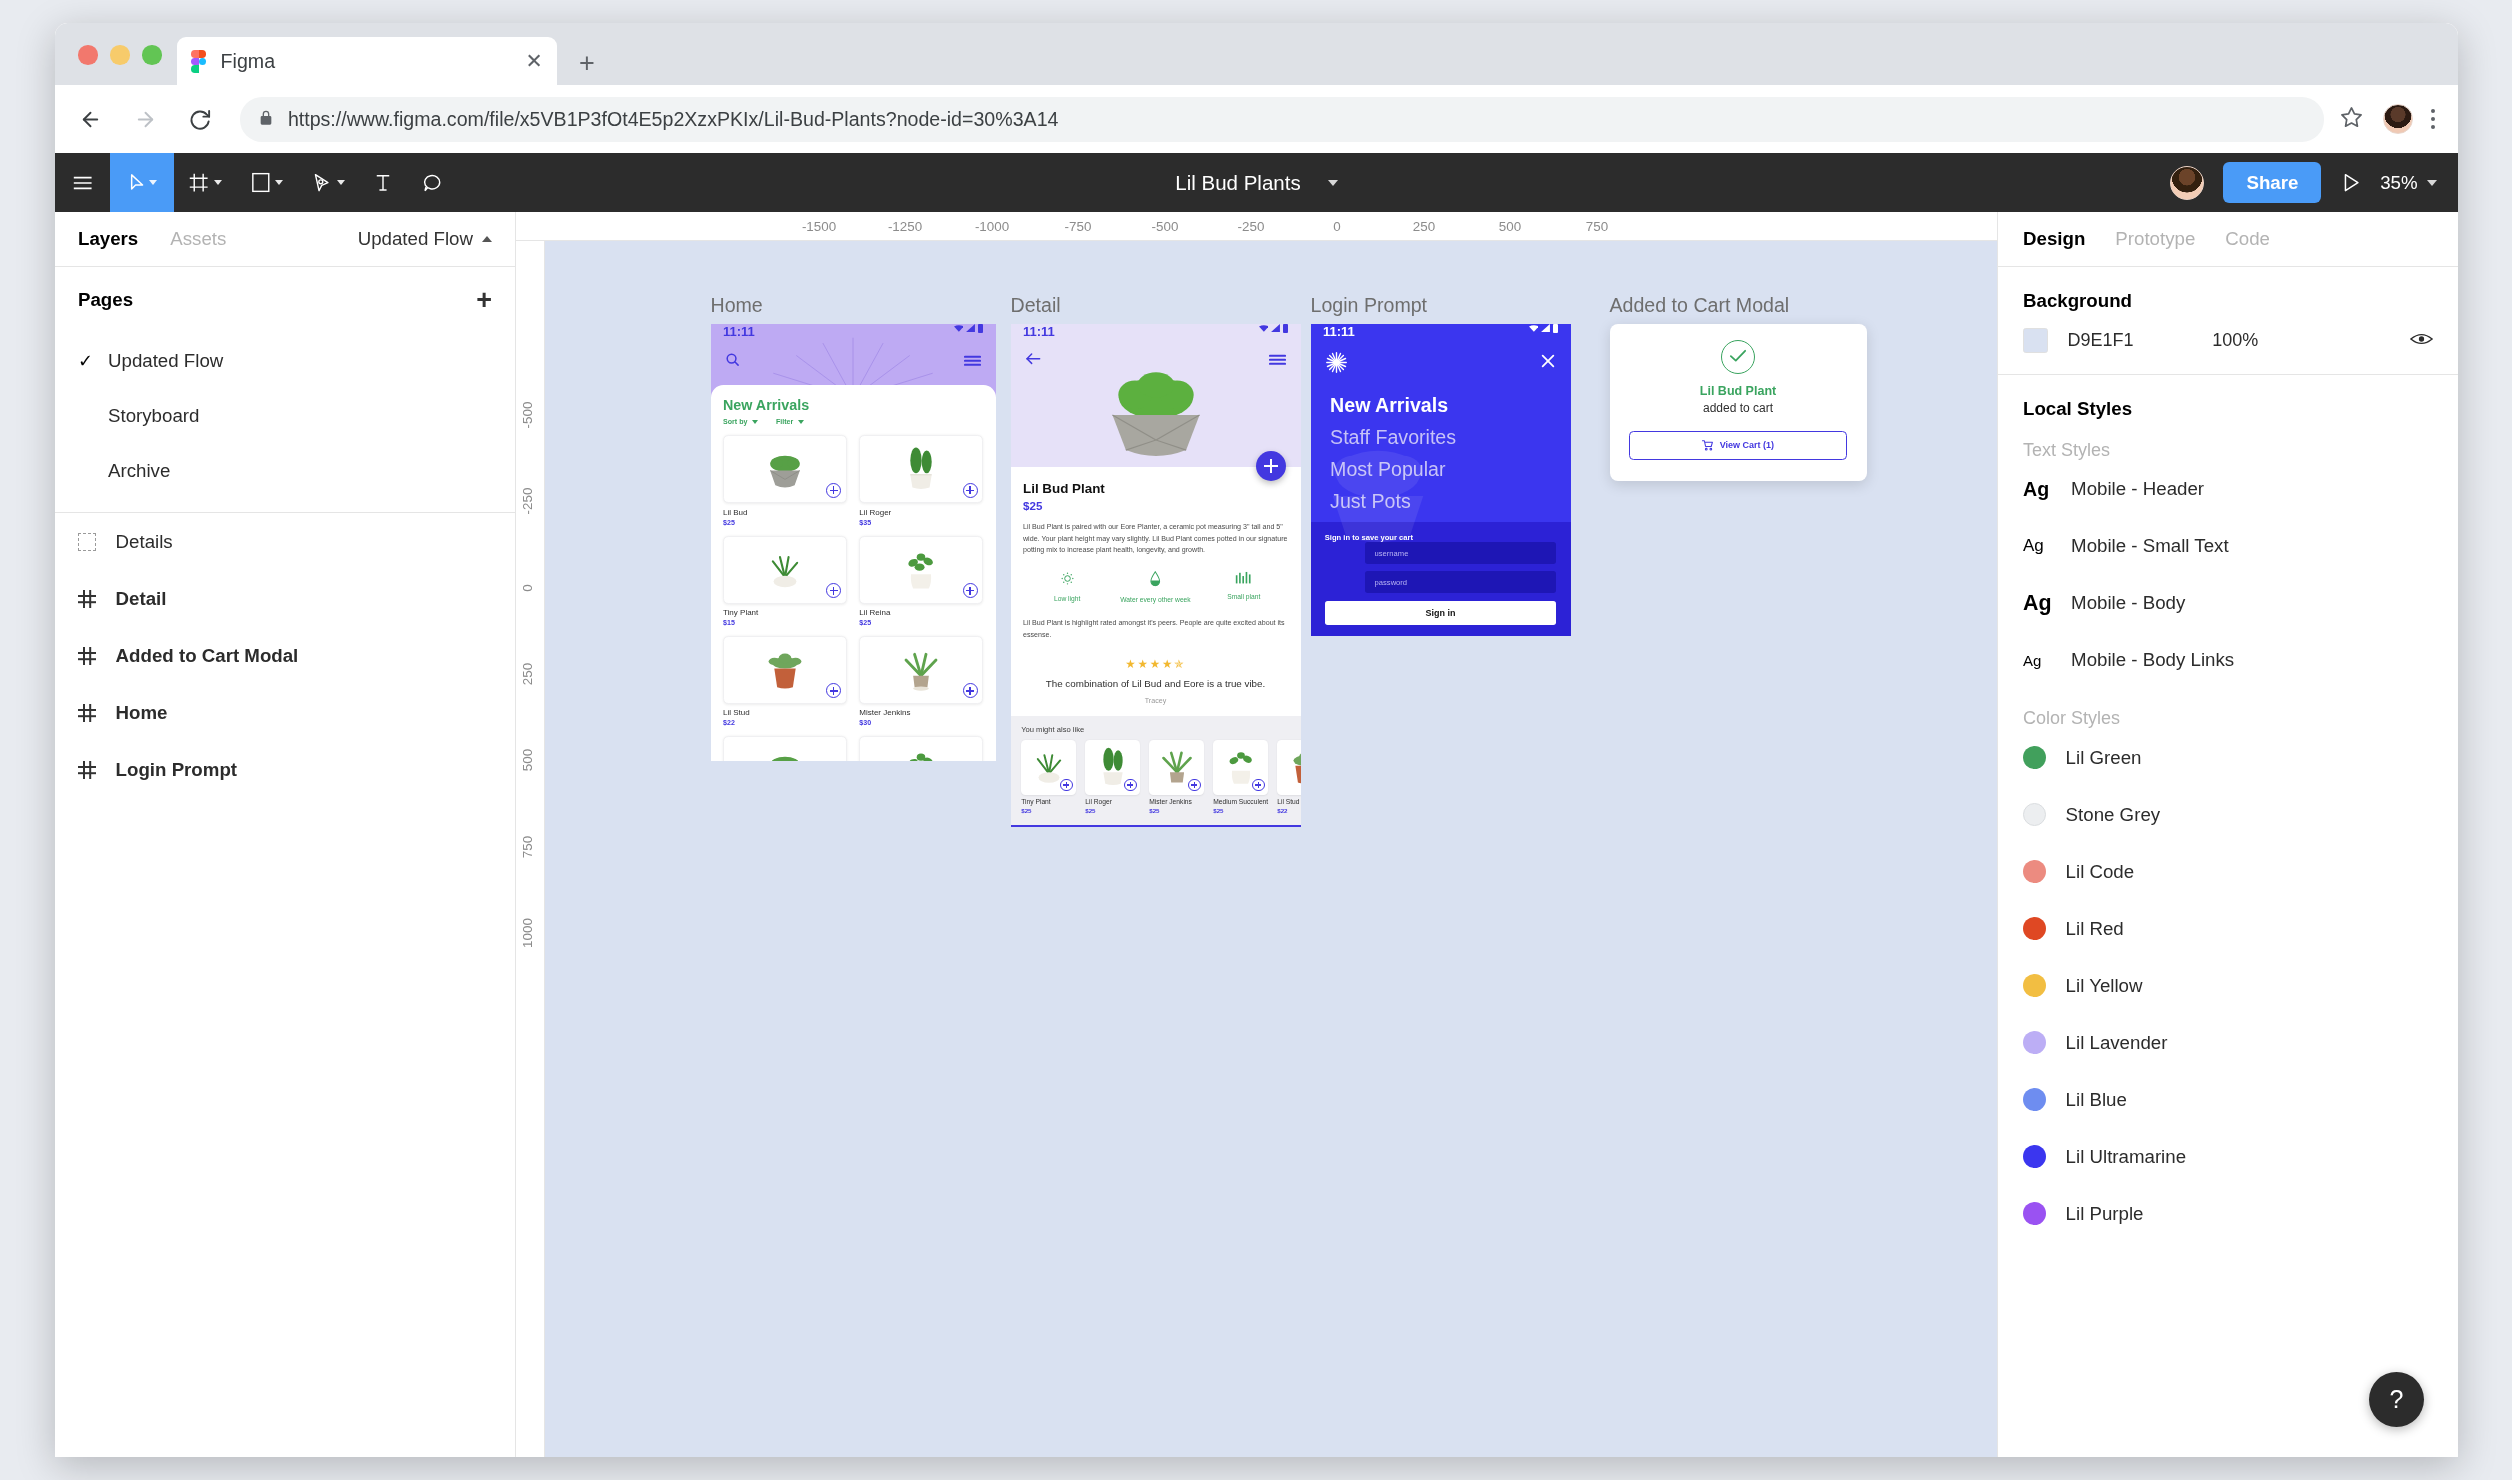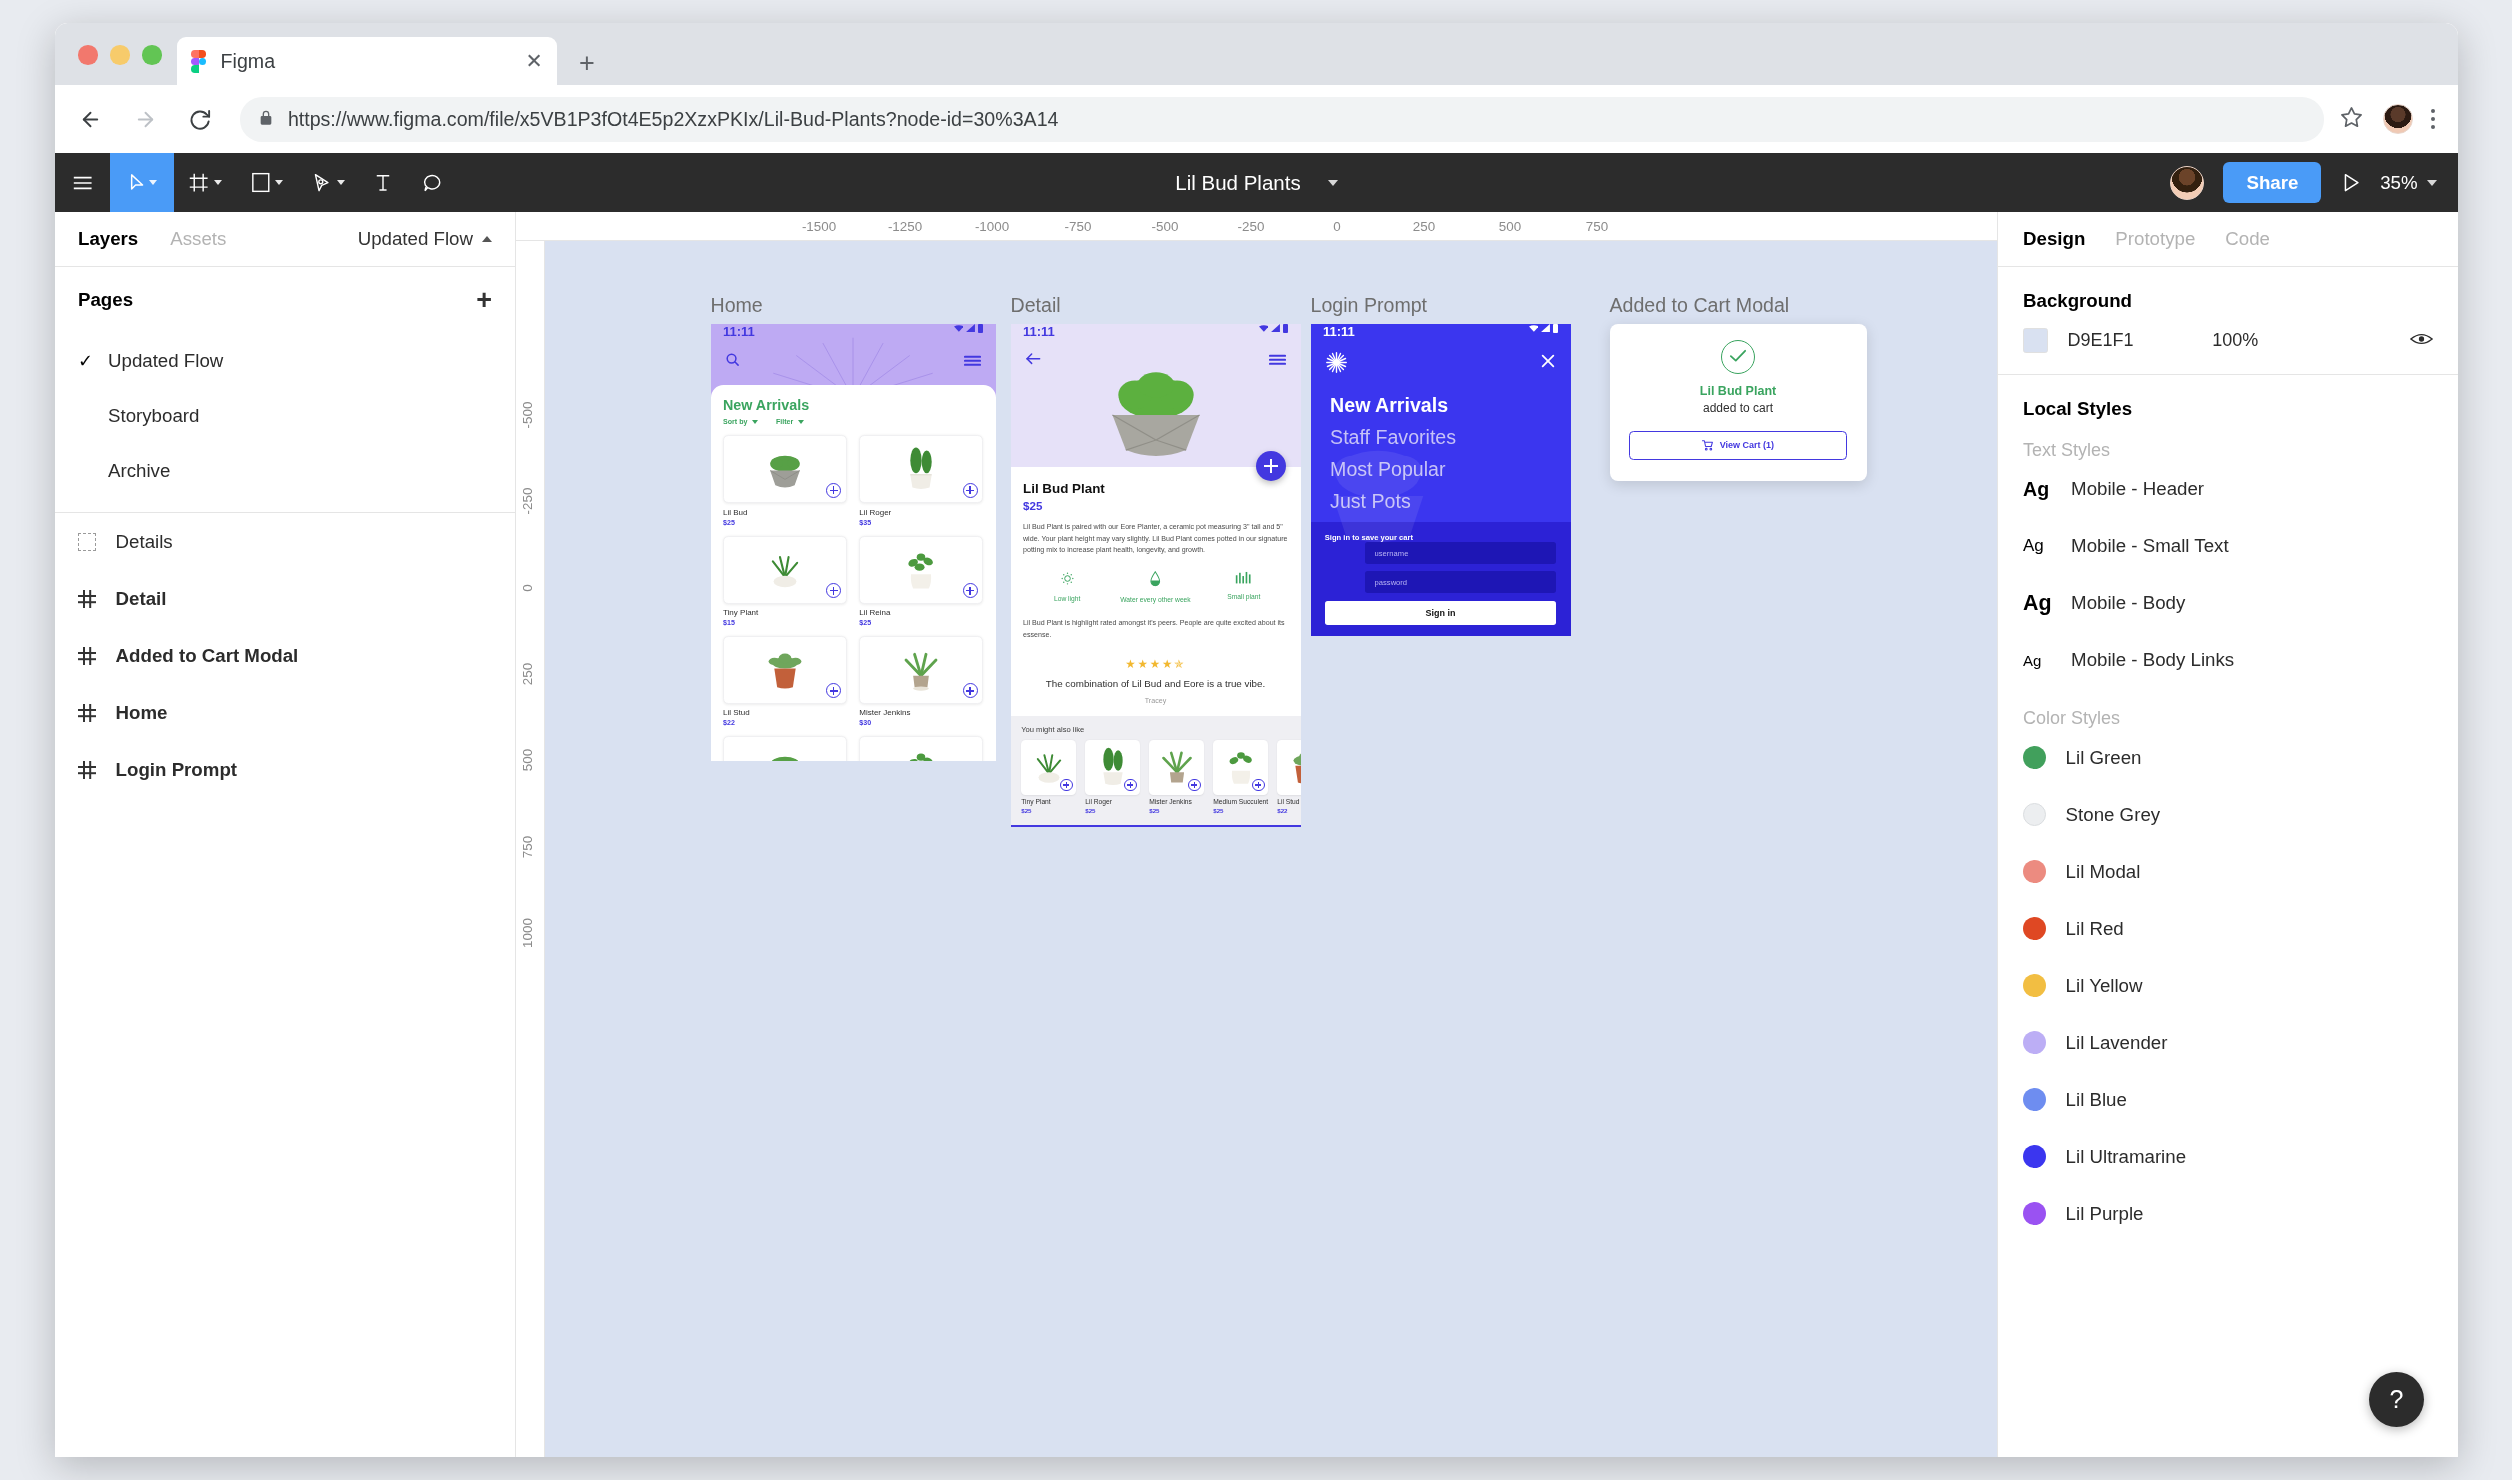--- a/index.html
+++ b/index.html
@@ -1013,21 +1013,21 @@
       <div class="style-row">
         <span class="swatch" style="background:#41A05C"></span>
         <span>Lil Green</span>
       </div>
       <div class="style-row">
         <span class="swatch" style="background:#ECEEF0;border:0.9px solid #DADDE0"></span>
         <span>Stone Grey</span>
       </div>
       <div class="style-row">
         <span class="swatch" style="background:#EC8B80"></span>
-        <span>Lil Modal</span>
+        <span>Lil Code</span>
       </div>
       <div class="style-row">
         <span class="swatch" style="background:#DF4823"></span>
         <span>Lil Red</span>
       </div>
       <div class="style-row">
         <span class="swatch" style="background:#F2BE42"></span>
         <span>Lil Yellow</span>
       </div>
       <div class="style-row">

